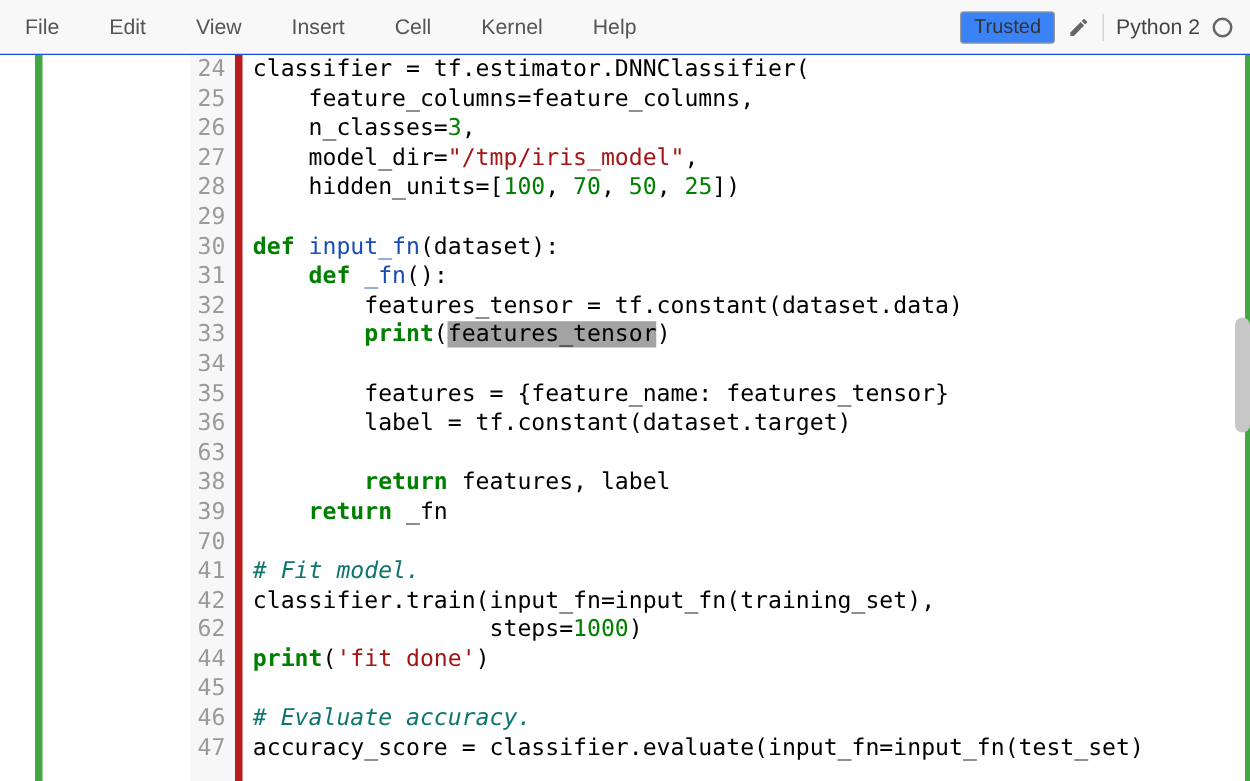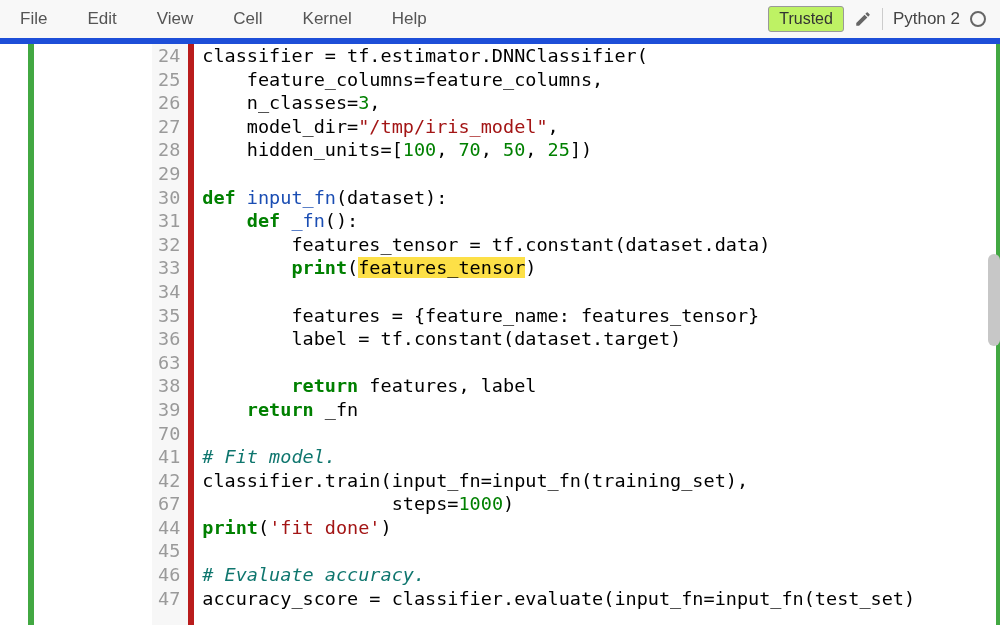--- a/index.html
+++ b/index.html
@@ -8,21 +8,21 @@
       background: #fff;
       width: 1000px;
       height: 625px;
       overflow: hidden;
     }
     .menubar {
       display: flex;
       align-items: center;
       height: 44px;
       padding: 0 8px;
-      border-bottom: 6px solid #1d4ed8;
+      border-bottom: 1px solid #1d4ed8;
       background: #f8f8f8;
     }
     .menu-items { display: flex; gap: 0; }
     .menu-item {
       padding: 10px 20px;
       font-size: 17px;
       color: #555;
       cursor: pointer;
     }
     .menu-item:first-child { padding-left: 12px; }
@@ -32,21 +32,21 @@
       align-items: center;
       gap: 10px;
       padding-right: 6px;
     }
     .trusted {
       border: 1px solid #999;
       border-radius: 3px;
       padding: 3px 10px;
       font-size: 16px;
       color: #333;
-      background: #bef264;
+      background: #3b82f6;
     }
     .pencil-icon {
       width: 18px;
       height: 18px;
       fill: #666;
     }
     .divider {
       width: 1px;
       height: 22px;
       background: #ccc;
@@ -99,39 +99,40 @@
       color: #000;
       flex: 1;
       overflow: hidden;
     }
     .line { height: 23.6px; display: block; }
     .kw { color: #008000; font-weight: bold; }
     .fn { color: #1a4db3; }
     .num { color: #008000; }
     .str { color: #a31515; }
     .cmt { color: #0f766e; font-style: italic; }
-    .sel { background: #fde047; }
+    .sel { background: #a3a3a3; }
     .scrollbar {
       position: absolute;
       right: 0;
       top: 210px;
       width: 12px;
       height: 92px;
       background: #c7c7c7;
       border-radius: 6px;
     }
   </style>
 </head>
 <body>
 
 <div class="menubar">
   <div class="menu-items">
     <div class="menu-item">File</div>
     <div class="menu-item">Edit</div>
     <div class="menu-item">View</div>
+    <div class="menu-item">Insert</div>
     <div class="menu-item">Cell</div>
     <div class="menu-item">Kernel</div>
     <div class="menu-item">Help</div>
   </div>
   <div class="spacer"></div>
   <div class="right-controls">
     <div class="trusted">Trusted</div>
     <svg class="pencil-icon" viewBox="0 0 24 24">
         <path d="M3 17.25V21h3.75L17.81 9.94l-3.75-3.75L3 17.25zM20.71 7.04a1 1 0 0 0 0-1.41l-2.34-2.34a1 1 0 0 0-1.41 0l-1.83 1.83 3.75 3.75 1.83-1.83z"></path>
       </svg>
@@ -158,21 +159,21 @@
           <span class="line">33</span>
           <span class="line">34</span>
           <span class="line">35</span>
           <span class="line">36</span>
           <span class="line">63</span>
           <span class="line">38</span>
           <span class="line">39</span>
           <span class="line">70</span>
           <span class="line">41</span>
           <span class="line">42</span>
-          <span class="line">67</span>
+          <span class="line">62</span>
           <span class="line">44</span>
           <span class="line">45</span>
           <span class="line">46</span>
           <span class="line">47</span>
         </div>
       <div class="code-content" id="code-content"><span class="line">classifier = tf.estimator.DNNClassifier(</span><span class="line">    feature_columns=feature_columns,</span><span class="line">    n_classes=<span class="num">3</span>,</span><span class="line">    model_dir=<span class="str">"/tmp/iris_model"</span>,</span><span class="line">    hidden_units=[<span class="num">100</span>, <span class="num">70</span>, <span class="num">50</span>, <span class="num">25</span>])</span><span class="line"></span><span class="line"><span class="kw">def</span> <span class="fn">input_fn</span>(dataset):</span><span class="line">    <span class="kw">def</span> <span class="fn">_fn</span>():</span><span class="line">        features_tensor = tf.constant(dataset.data)</span><span class="line">        <span class="kw">print</span>(<span class="sel">features_tensor</span>)</span><span class="line"></span><span class="line">        features = {feature_name: features_tensor}</span><span class="line">        label = tf.constant(dataset.target)</span><span class="line"></span><span class="line">        <span class="kw">return</span> features, label</span><span class="line">    <span class="kw">return</span> _fn</span><span class="line"></span><span class="line"><span class="cmt"># Fit model.</span></span><span class="line">classifier.train(input_fn=input_fn(training_set),</span><span class="line">                 steps=<span class="num">1000</span>)</span><span class="line"><span class="kw">print</span>(<span class="str">'fit done'</span>)</span><span class="line"></span><span class="line"><span class="cmt"># Evaluate accuracy.</span></span><span class="line">accuracy_score = classifier.evaluate(input_fn=input_fn(test_set)</span></div>
     </div>
   </div>
   <div class="scrollbar"></div>
 </div>

